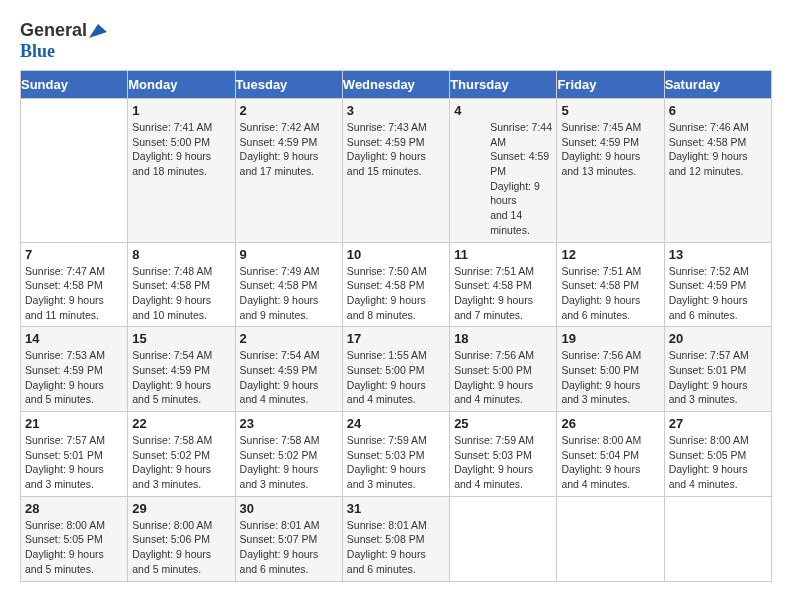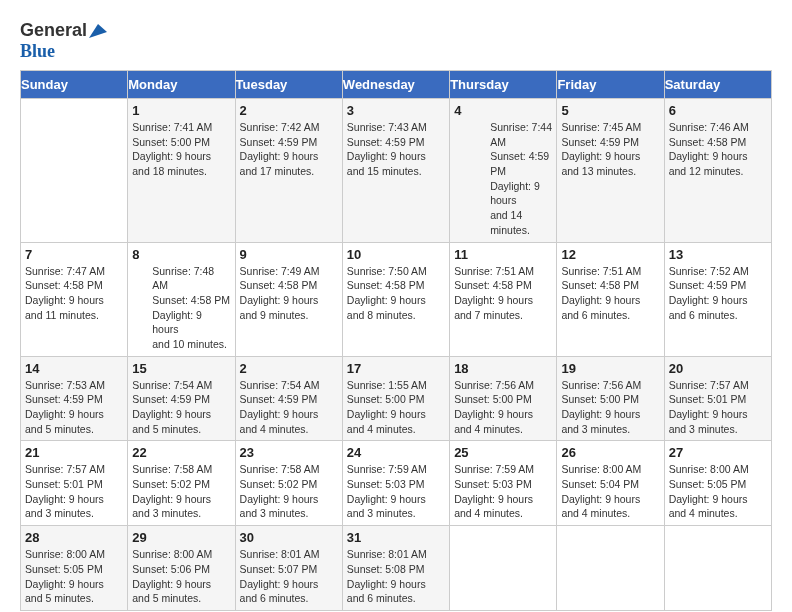--- a/index.html
+++ b/index.html
@@ -172,21 +172,21 @@
       <tr>
         <td>
           <span class="day-num">7</span>
           <div class="day-info" style="white-space: pre-wrap;">Sunrise: 7:47 AM
 Sunset: 4:58 PM
 Daylight: 9 hours
 and 11 minutes.</div>
         </td>
         <td>
           <span class="day-num">8</span>
-          <div class="day-info" style="white-space: pre-wrap; margin-left: 20px;">Sunrise: 7:48 AM
+          <div class="day-info" style="white-space: pre-wrap;">Sunrise: 7:48 AM
 Sunset: 4:58 PM
 Daylight: 9 hours
 and 10 minutes.</div>
         </td>
         <td>
           <span class="day-num">9</span>
           <div class="day-info" style="white-space: pre-wrap;">Sunrise: 7:49 AM
 Sunset: 4:58 PM
 Daylight: 9 hours
 and 9 minutes.</div>

